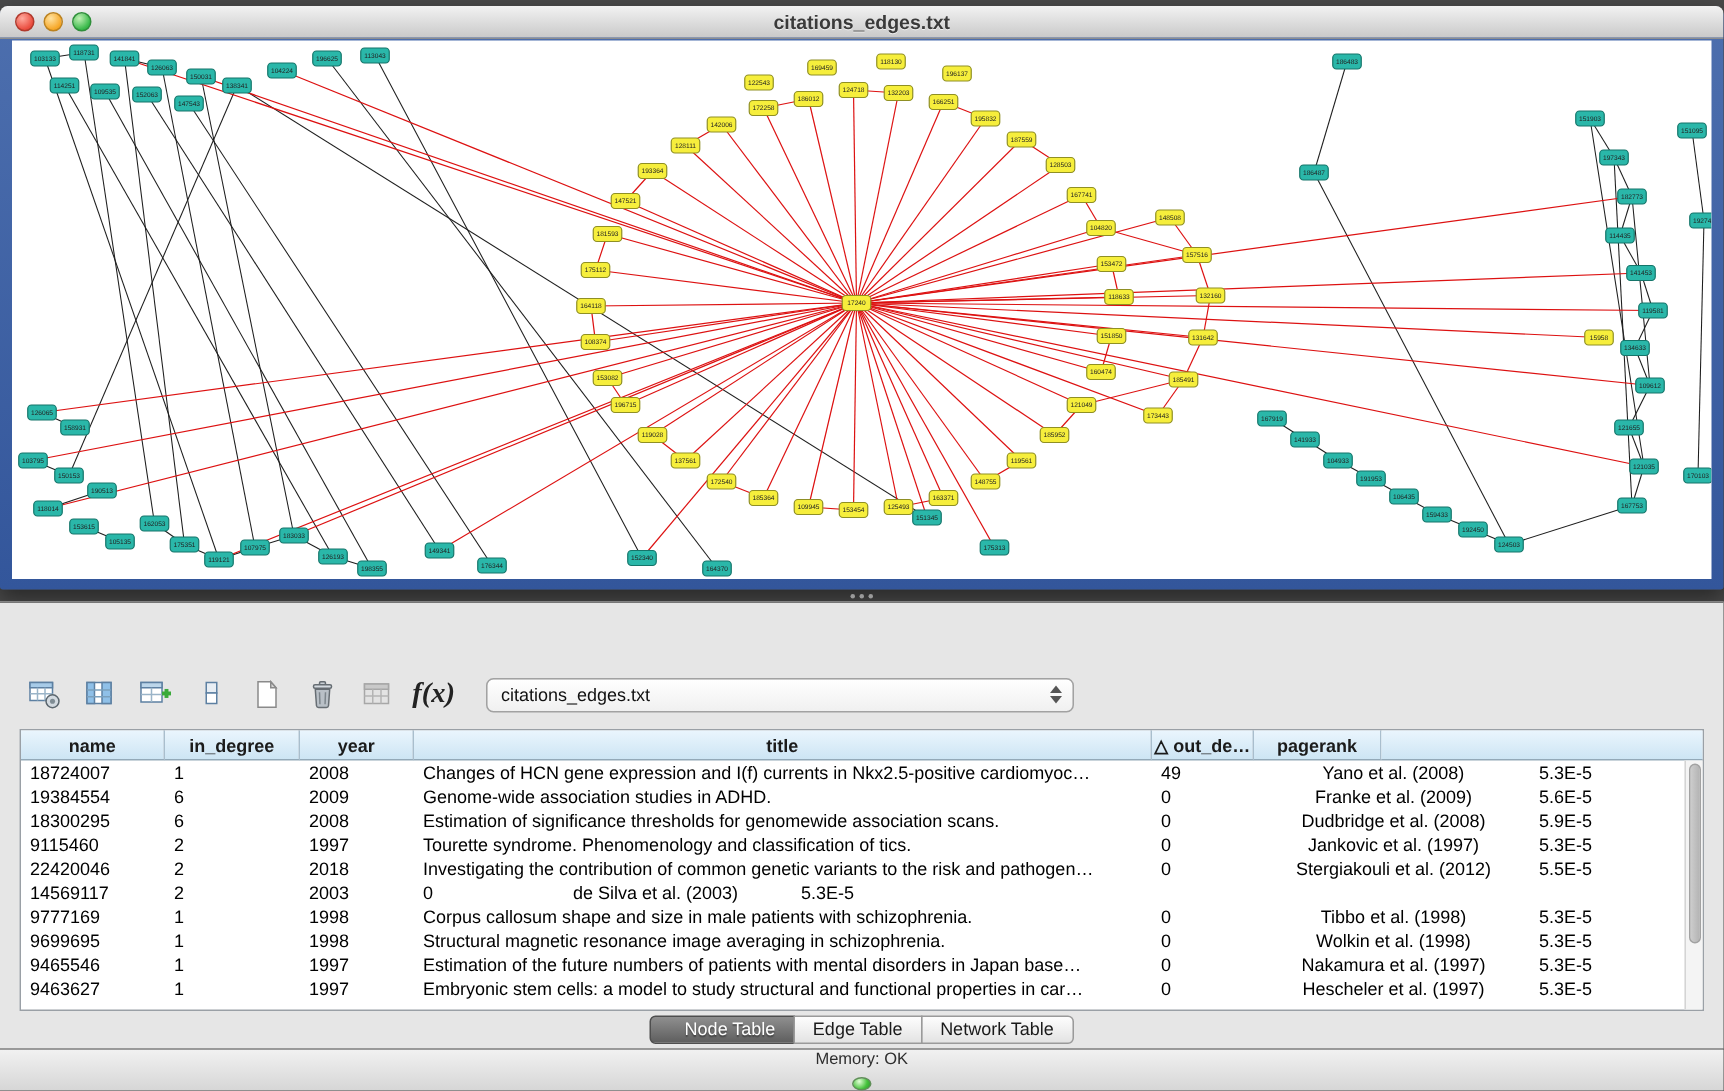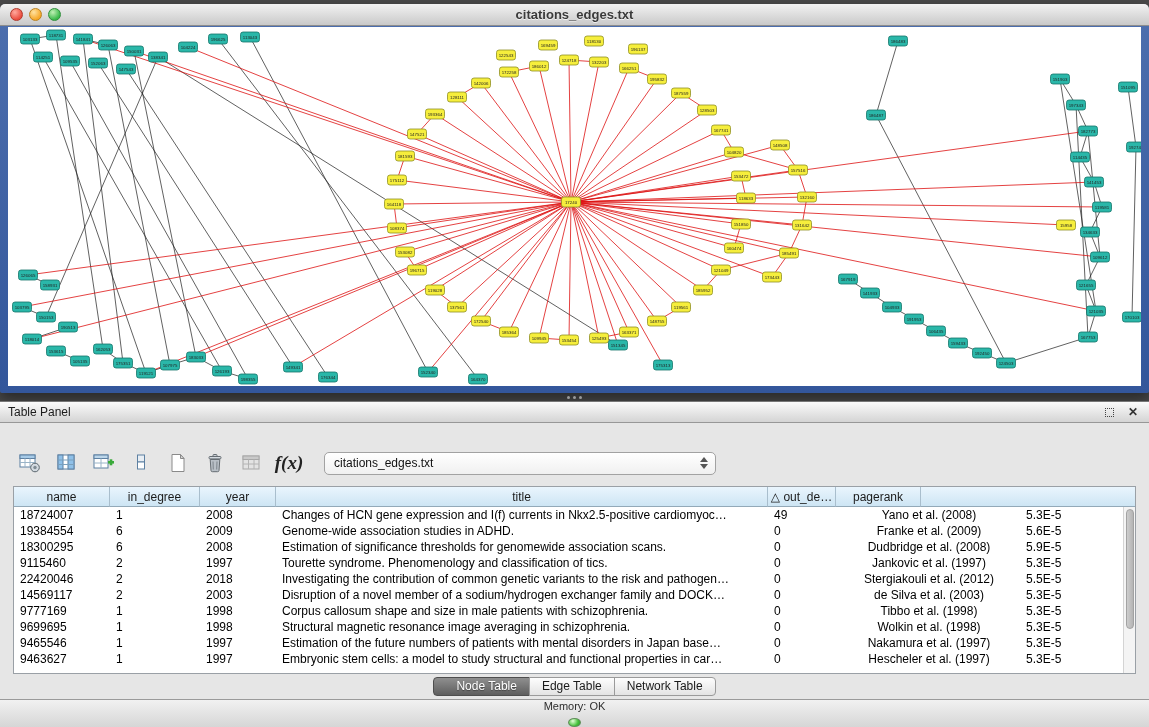--- a/index.html
+++ b/index.html
@@ -83,21 +83,21 @@
   .combo-arrows { display:flex; flex-direction:column; gap:2px; align-items:center; width:14px; }
   .combo-arrows b { width:0; height:0; border-left:4px solid transparent; border-right:4px solid transparent; display:block; }
   .combo-arrows .up { border-bottom:5px solid #555; }
   .combo-arrows .dn { border-top:5px solid #555; }
 
   
   .table-wrap {
     position:absolute; left:13px; top:84px; width:1123px; height:188px;
     background:#ffffff; border:1px solid #9aa0a6;
   }
-  .thead { display:flex; height:20px; }
+  .thead { display:flex; height:20px;font-weight:bold; }
   .th {
     background:linear-gradient(#eaf5fd,#cde5f4);
     border-right:1px solid #a9becd; border-bottom:1px solid #93a9b8;
     font-size:12px; color:#1b1b1b; display:flex; align-items:center; justify-content:center;
     white-space:nowrap; overflow:hidden;
   }
   .th.fill { flex:1; border-right:none; }
   .tbody { position:absolute; top:20px; left:0; right:12px; bottom:0; overflow:hidden; }
   .tr { display:flex; height:16px; }
   .td {
@@ -739,28 +739,20 @@
   </div>
 </div>
 
 <div class="splitter">
     <i></i>
     <i></i>
     <i></i>
   </div>
 
 <div class="table-panel">
-  <div class="panel-header">
-    <span class="panel-title">Table Panel</span>
-    <span class="spacer"></span>
-    <span class="panel-hdr-btn">
-        <span class="float-glyph"></span>
-      </span>
-    <span class="panel-hdr-btn">✕</span>
-  </div>
 
   <div class="toolbar">
     <span id="toolbar-icons" style="display:flex;gap:13px;align-items:center;">
         <span class="tool-btn">
           <svg width="22" height="20" viewBox="0 0 22 20">
             <rect x="1" y="2" width="15" height="12" fill="#fff" stroke="#5d80a2"></rect>
             <rect x="1" y="2" width="15" height="3.5" fill="#a7cbe8" stroke="#5d80a2"></rect>
             <line x1="6" y1="5.5" x2="6" y2="14" stroke="#9ab4c8"></line>
             <line x1="11" y1="5.5" x2="11" y2="14" stroke="#9ab4c8"></line>
             <line x1="1" y1="9.5" x2="16" y2="9.5" stroke="#9ab4c8"></line>
@@ -883,21 +875,20 @@
           <div class="td c2">2018</div>
           <div class="td c3">Investigating the contribution of common genetic variants to the risk and pathogen…</div>
           <div class="td c4">0</div>
           <div class="td c5 center">Stergiakouli et al. (2012)</div>
           <div class="td c6">5.5E-5</div>
         </div>
         <div class="tr">
           <div class="td c0">14569117</div>
           <div class="td c1">2</div>
           <div class="td c2">2003</div>
-          <div class="td c3">Disruption of a novel member of a sodium/hydrogen exchanger family and DOCK…</div>
           <div class="td c4">0</div>
           <div class="td c5 center">de Silva et al. (2003)</div>
           <div class="td c6">5.3E-5</div>
         </div>
         <div class="tr">
           <div class="td c0">9777169</div>
           <div class="td c1">1</div>
           <div class="td c2">1998</div>
           <div class="td c3">Corpus callosum shape and size in male patients with schizophrenia.</div>
           <div class="td c4">0</div>

